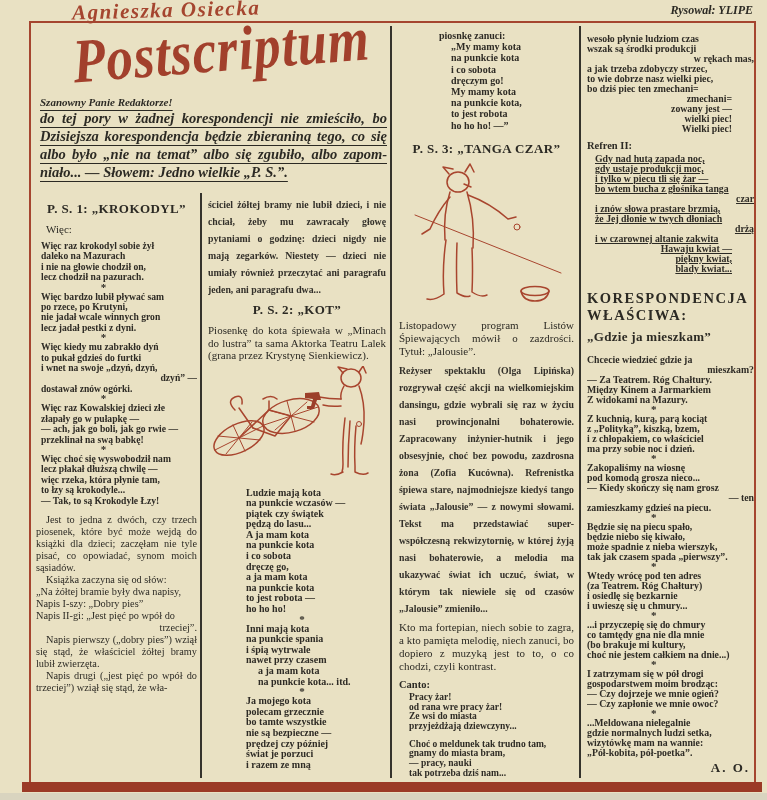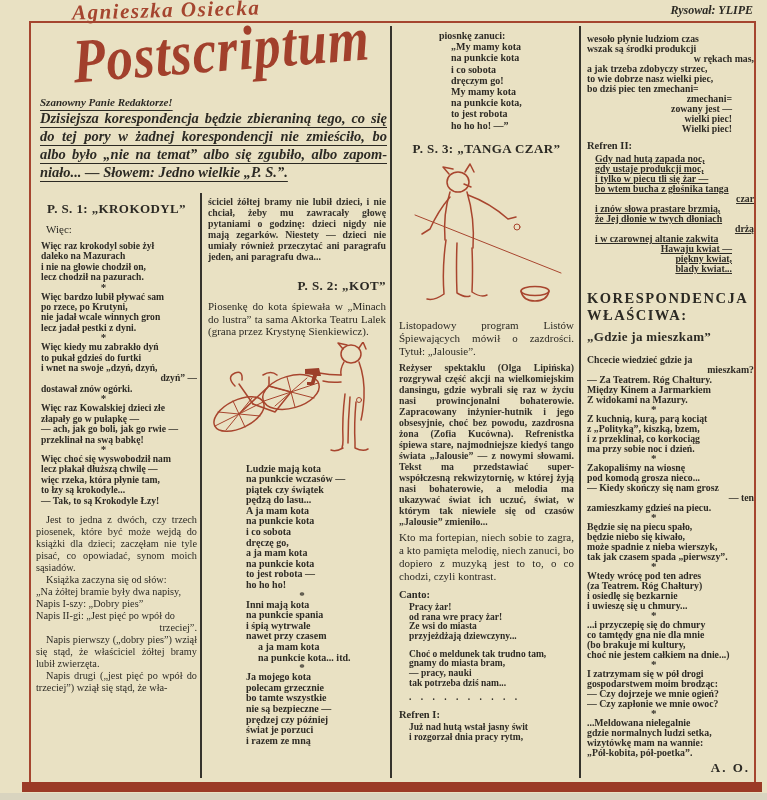--- a/index.html
+++ b/index.html
@@ -52,21 +52,21 @@
   .col{position:absolute;overflow:hidden;}
   .col1{left:36px;top:196px;width:161px;height:584px;}
   .col2{left:208px;top:196px;width:178px;height:584px;}
   .col3{left:399px;top:30px;width:175px;height:750px;}
   .col4{left:587px;top:34px;width:167px;height:748px;}
 
   .ps-heading{font-weight:bold;font-size:13px;text-align:center;letter-spacing:.4px;margin:5px 0 6px;}
   .prose{margin:0 0 4px;text-align:justify;}
   .prose.md{font-size:11px;line-height:13px;}
   .prose.md2{font-size:11px;line-height:12.5px;}
-  .prose.xs{font-size:9.8px;line-height:11px;font-weight:bold;color:#33302a;}
+  .prose.xs{font-size:9.8px;line-height:17px;font-weight:bold;color:#33302a;}
   .wiec{font-weight:normal;text-indent:10px;margin:2px 0 6px;font-size:11px;}
 
   .poem div{font-weight:bold;font-size:10px;line-height:10.8px;white-space:nowrap;color:#2e2b25;}
   .poem .star{white-space:normal;text-align:center;width:80%;line-height:9px;font-size:11px;}
   .poem .r{text-align:right;}
   .poem .rr{text-align:right;padding-right:22px;}
   .poem .ind{padding-left:12px;}
   .poem .gap{height:8px;}
   .poem .dots{letter-spacing:3.5px;padding-top:5px;font-weight:bold;}
   .p1{padding-left:5px;}
@@ -107,22 +107,22 @@
   <div class="frame-left"></div>
   <div class="frame-right"></div>
   <div class="bottom-bar"></div>
   <div class="page-bottom"></div>
 
   <h1 class="title">Postscriptum</h1>
 
   <div class="intro">
     <div class="salutation">Szanowny Panie Redaktorze!</div>
     <div class="intro-lines">
+        <div>do tej pory w żadnej korespondencji nie zmieściło, bo</div>
         <div>Dzisiejsza korespondencja będzie zbieraniną tego, co się</div>
-        <div>do tej pory w żadnej korespondencji nie zmieściło, bo</div>
         <div>albo było „nie na temat” albo się zgubiło, albo zapom-</div>
         <div class="last">niało... — Słowem: Jedno wielkie „P. S.”.</div>
       </div>
   </div>
 
   <div class="divider d1"></div>
   <div class="divider d2"></div>
   <div class="divider d3"></div>
 
   <div class="col col1">
@@ -163,21 +163,21 @@
         <div>Napis I-szy: „Dobry pies”</div>
         <div>Napis II-gi: „Jest pięć po wpół do</div>
         <div class="r">trzeciej”.</div>
         <div class="ind">Napis pierwszy („dobry pies”) wziął się stąd, że właściciel żółtej bramy lubił zwierzęta.</div>
         <div class="ind">Napis drugi („jest pięć po wpół do trzeciej”) wziął się stąd, że wła-</div>
       </div>
   </div>
 
   <div class="col col2">
     <p class="prose xs">ściciel żółtej bramy nie lubił dzieci, i nie chciał, żeby mu zawracały głowę pytaniami o godzinę: dzieci nigdy nie mają zegarków. Niestety — dzieci nie umiały również przeczytać ani paragrafu jeden, ani paragrafu dwa...</p>
-    <div class="ps-heading" style="margin-top:16px;text-align:right;">P. S. 2: „KOT”</div>
+    <div class="ps-heading" style="margin-top:4px;">P. S. 2: „KOT”</div>
     <p class="prose md2">Piosenkę do kota śpiewała w „Minach do lustra” ta sama Aktorka Teatru Lalek (grana przez Krystynę Sienkiewicz).</p>
 
     <svg class="illus" width="168" height="118" viewBox="0 0 168 118" aria-hidden="true">
 
       <ellipse cx="26" cy="72" rx="27" ry="14" transform="rotate(-26 26 72)"></ellipse>
       <line class="thin" x1="50" y1="60" x2="2" y2="84"></line>
       <line class="thin" x1="47" y1="74" x2="5" y2="70"></line>
       <line class="thin" x1="32" y1="85" x2="20" y2="59"></line>
       <line class="thin" x1="13" y1="88" x2="39" y2="56"></line>
       <ellipse cx="78" cy="50" rx="29" ry="16" transform="rotate(-16 78 50)"></ellipse>
@@ -334,21 +334,21 @@
 
     <div class="poem p4">
         <div>Chcecie wiedzieć gdzie ja</div>
         <div class="r">mieszkam?</div>
         <div>— Za Teatrem. Róg Chałtury.</div>
         <div>Między Kinem a Jarmarkiem</div>
         <div>Z widokami na Mazury.</div>
         <div class="star">*</div>
         <div>Z kuchnią, kurą, parą kociąt</div>
         <div>z „Polityką”, kiszką, bzem,</div>
-        <div>i z przeklinał, co korkociąg</div>
+        <div>i z chłopakiem, co właściciel</div>
         <div>ma przy sobie noc i dzień.</div>
         <div class="star">*</div>
         <div>Zakopaliśmy na wiosnę</div>
         <div>pod komodą grosza nieco...</div>
         <div>— Kiedy skończy się nam grosz</div>
         <div class="r">— ten</div>
         <div>zamieszkamy gdzieś na piecu.</div>
         <div class="star">*</div>
         <div>Będzie się na piecu spało,</div>
         <div>będzie niebo się kiwało,</div>

